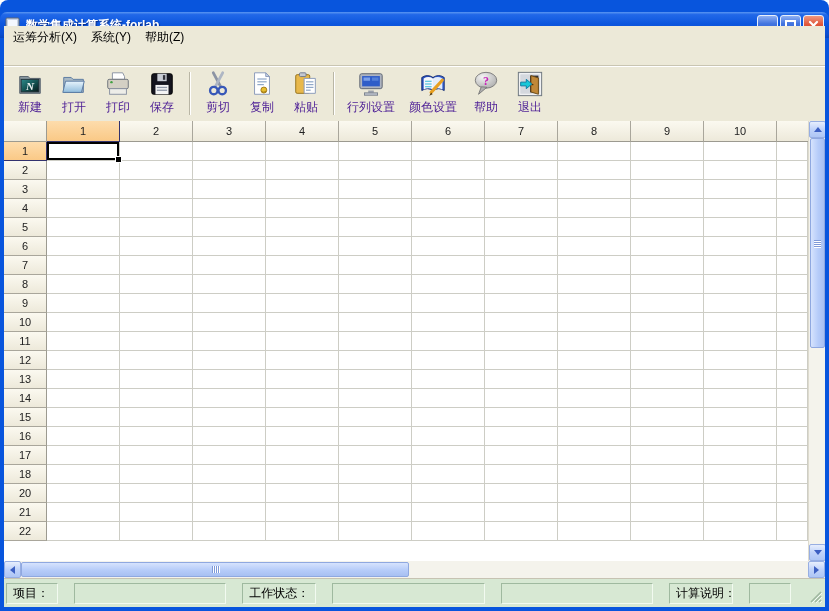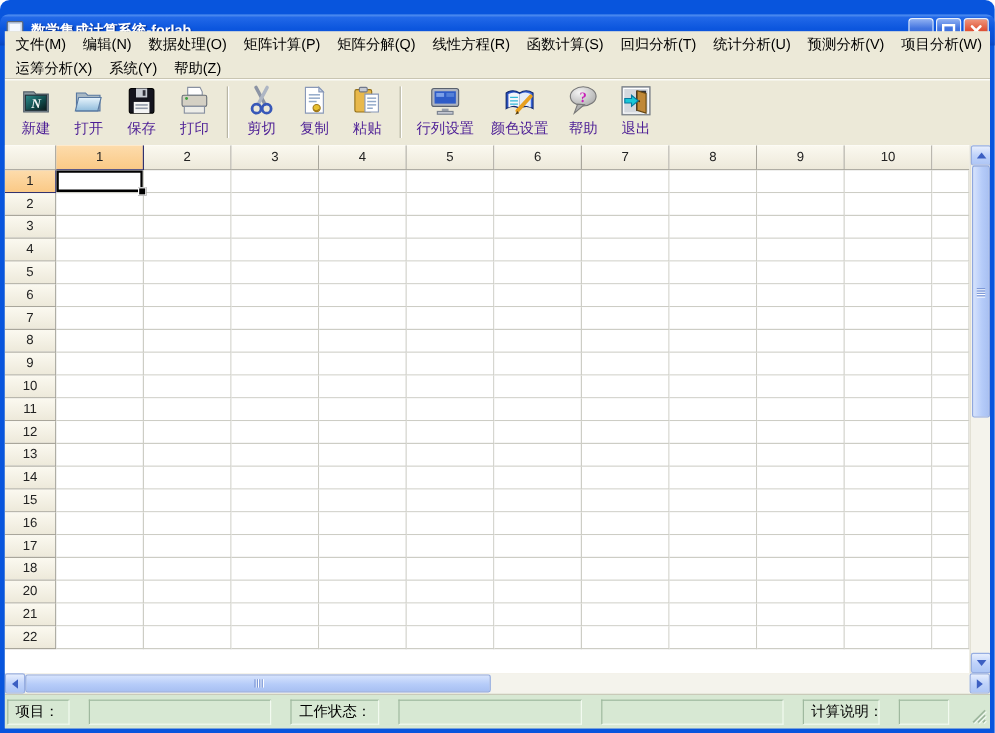--- a/index.html
+++ b/index.html
@@ -124,33 +124,20 @@
             <path d="M3 3 L10 10 M10 3 L3 10" stroke="#fff" stroke-width="2.2" stroke-linecap="round"></path>
           </svg>
       </div>
     </div>
   </div>
 
   <div class="content">
 
     <div class="menubar">
       <div class="menurow">
-        <span class="menu-item">文件(M)</span>
-        <span class="menu-item">编辑(N)</span>
-        <span class="menu-item">数据处理(O)</span>
-        <span class="menu-item">矩阵计算(P)</span>
-        <span class="menu-item">矩阵分解(Q)</span>
-        <span class="menu-item">线性方程(R)</span>
-        <span class="menu-item">函数计算(S)</span>
-        <span class="menu-item">回归分析(T)</span>
-        <span class="menu-item">统计分析(U)</span>
-        <span class="menu-item">预测分析(V)</span>
-        <span class="menu-item">项目分析(W)</span>
-      </div>
-      <div class="menurow">
         <span class="menu-item">运筹分析(X)</span>
         <span class="menu-item">系统(Y)</span>
         <span class="menu-item">帮助(Z)</span>
       </div>
     </div>
 
     <div class="toolbar">
       <div class="tb-btn">
         <svg class="ticon" viewBox="0 0 30 30">
           <path d="M4 7 h9 l2 2 h11 v16 H4 z" fill="#8A98A0" stroke="#55606A"></path>
@@ -174,37 +161,37 @@
               <linearGradient id="gO" x1="0" y1="0" x2="0" y2="1">
             <stop offset="0" stop-color="#E8F4FC"></stop>
                 <stop offset="1" stop-color="#90BCDC"></stop>
           </linearGradient>
             </defs>
         </svg>
         <span class="tlabel">打开</span>
       </div>
       <div class="tb-btn">
         <svg class="ticon" viewBox="0 0 30 30">
+          <path d="M9 3 h11 l2 4 v3 H9 z" fill="#FFFFFF" stroke="#8890A0"></path>
+          <rect x="4" y="10" width="22" height="10" rx="1.5" fill="#D4D0C4" stroke="#6A7078"></rect>
+          <rect x="6" y="20" width="18" height="6" fill="#EDEDE8" stroke="#8890A0"></rect>
+          <circle cx="8" cy="13" r="1.3" fill="#40A040"></circle>
+        </svg>
+        <span class="tlabel">打印</span>
+      </div>
+      <div class="tb-btn">
+        <svg class="ticon" viewBox="0 0 30 30">
           <rect x="4" y="4" width="22" height="22" rx="2" fill="#14141E" stroke="#000"></rect>
           <rect x="10" y="4" width="10" height="8" fill="#C8CCD4"></rect>
           <rect x="16" y="5.5" width="2.5" height="5" fill="#32323C"></rect>
           <rect x="8" y="16" width="14" height="10" fill="#F4F4F4"></rect>
           <rect x="9.5" y="18" width="11" height="1.4" fill="#9098A8"></rect>
           <rect x="9.5" y="21" width="11" height="1.4" fill="#9098A8"></rect>
         </svg>
         <span class="tlabel">保存</span>
-      </div>
-      <div class="tb-btn">
-        <svg class="ticon" viewBox="0 0 30 30">
-          <path d="M9 3 h11 l2 4 v3 H9 z" fill="#FFFFFF" stroke="#8890A0"></path>
-          <rect x="4" y="10" width="22" height="10" rx="1.5" fill="#D4D0C4" stroke="#6A7078"></rect>
-          <rect x="6" y="20" width="18" height="6" fill="#EDEDE8" stroke="#8890A0"></rect>
-          <circle cx="8" cy="13" r="1.3" fill="#40A040"></circle>
-        </svg>
-        <span class="tlabel">打印</span>
       </div>
 
       <div class="tb-sep"></div>
 
       <div class="tb-btn">
         <svg class="ticon" viewBox="0 0 30 30">
           <path d="M10 3 L18 18" stroke="#8C94A4" stroke-width="3" stroke-linecap="round"></path>
           <path d="M20 3 L12 18" stroke="#AEB6C4" stroke-width="3" stroke-linecap="round"></path>
           <circle cx="10.5" cy="22" r="4" fill="none" stroke="#3858B8" stroke-width="2.5"></circle>
           <circle cx="19.5" cy="22" r="4" fill="none" stroke="#3858B8" stroke-width="2.5"></circle>

